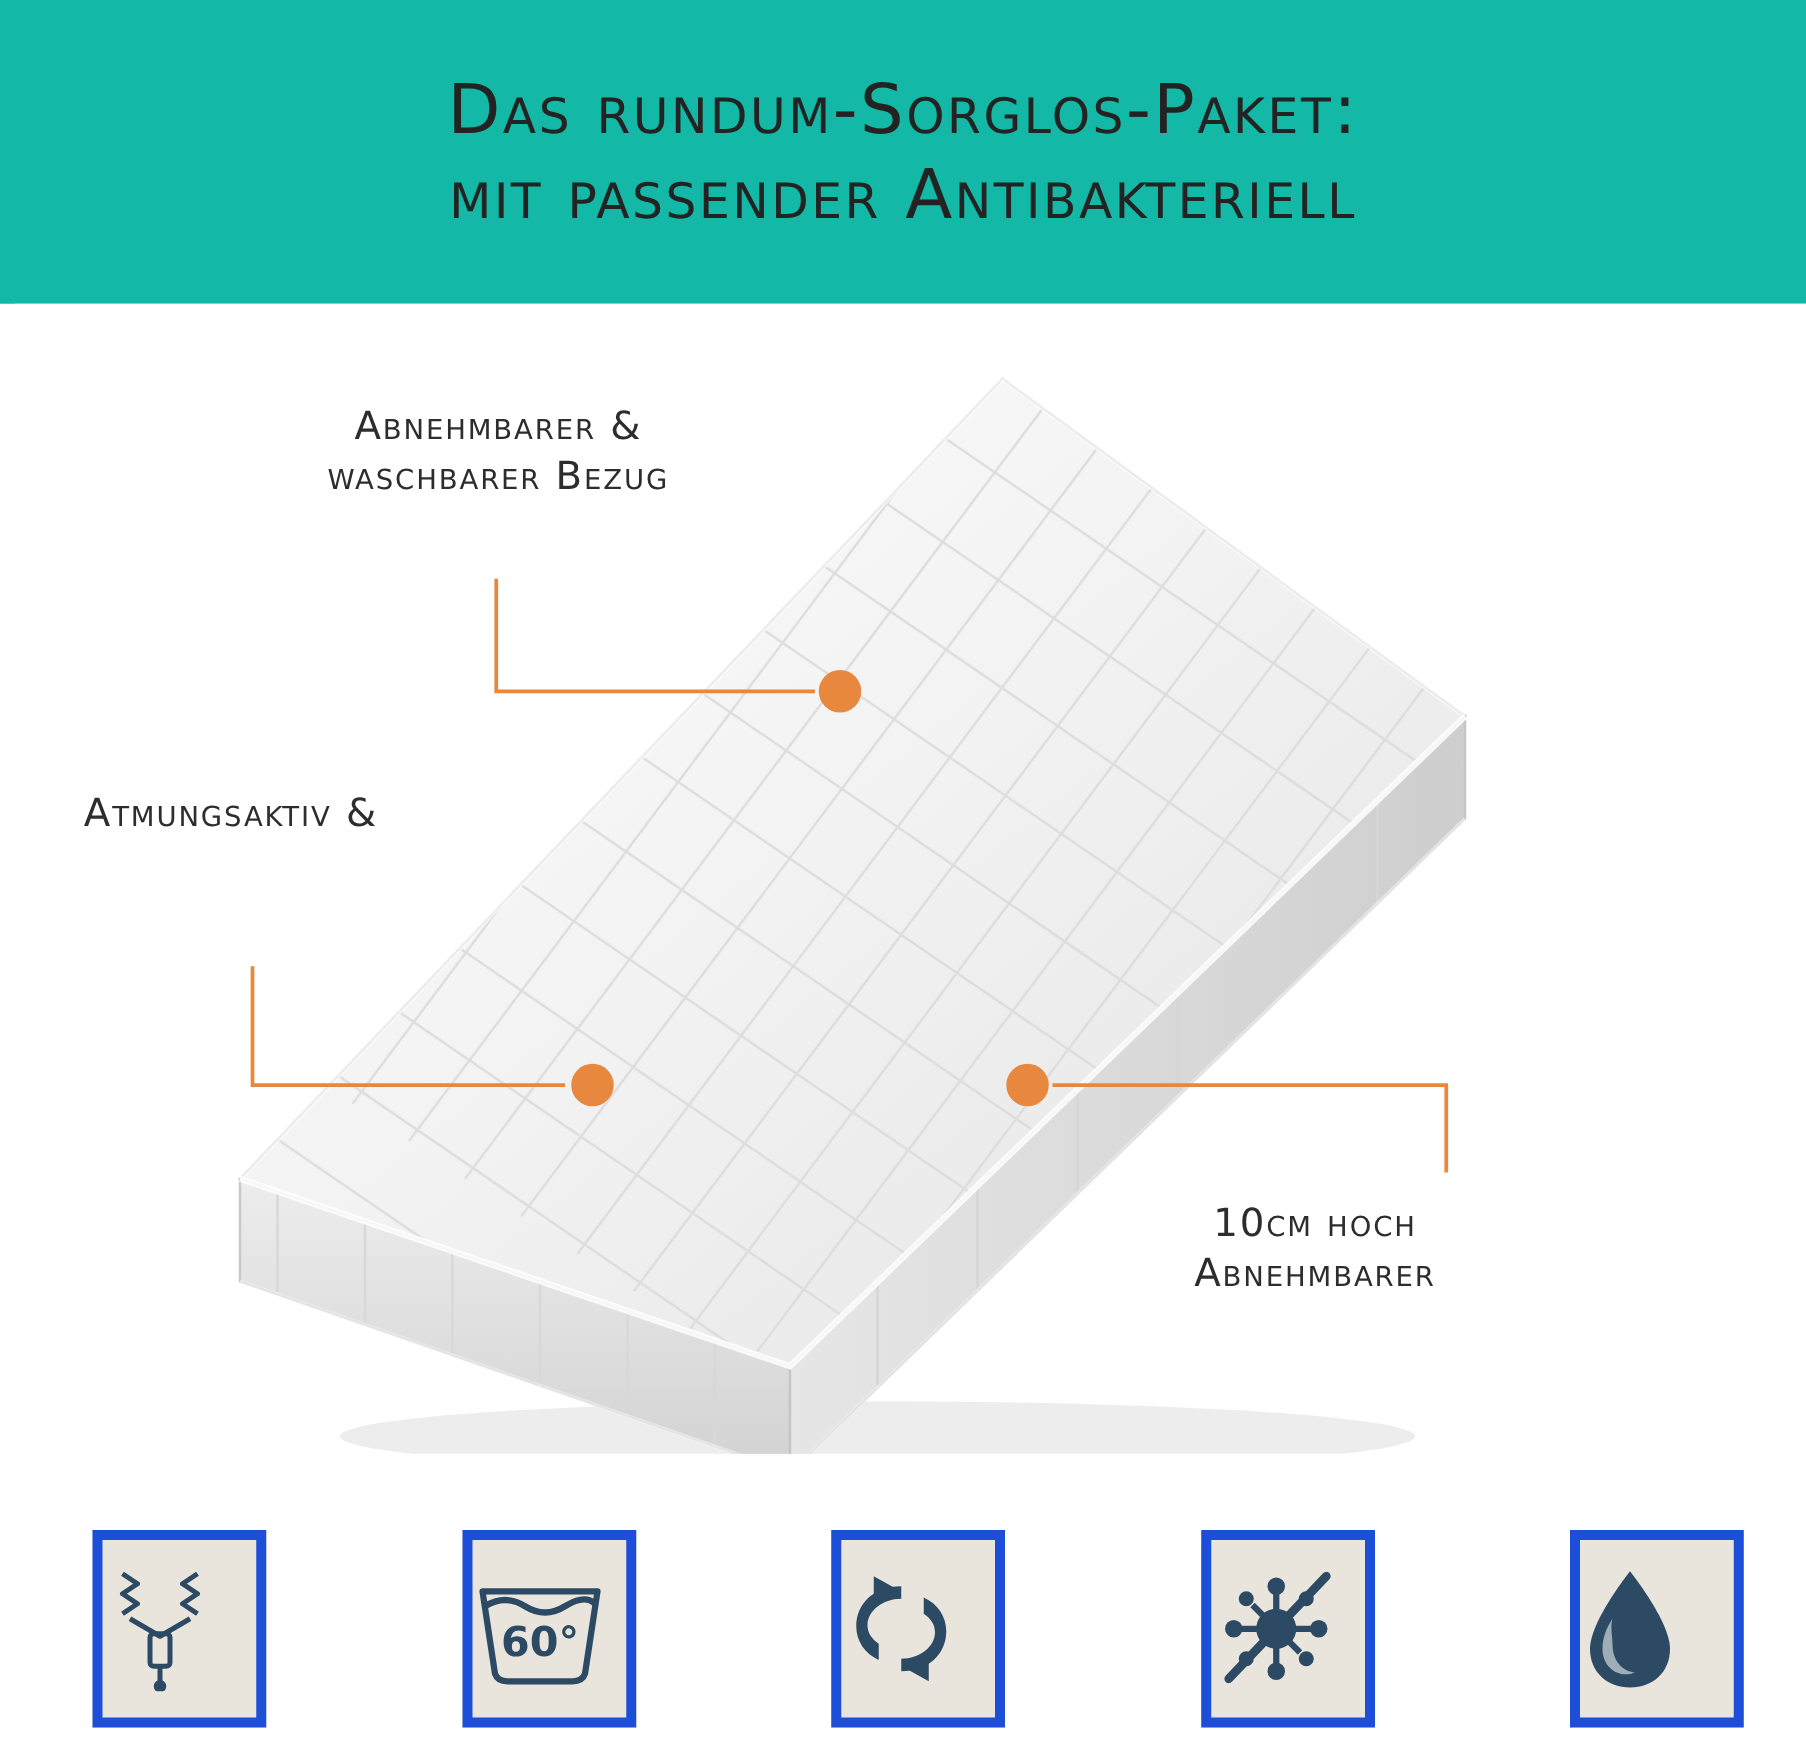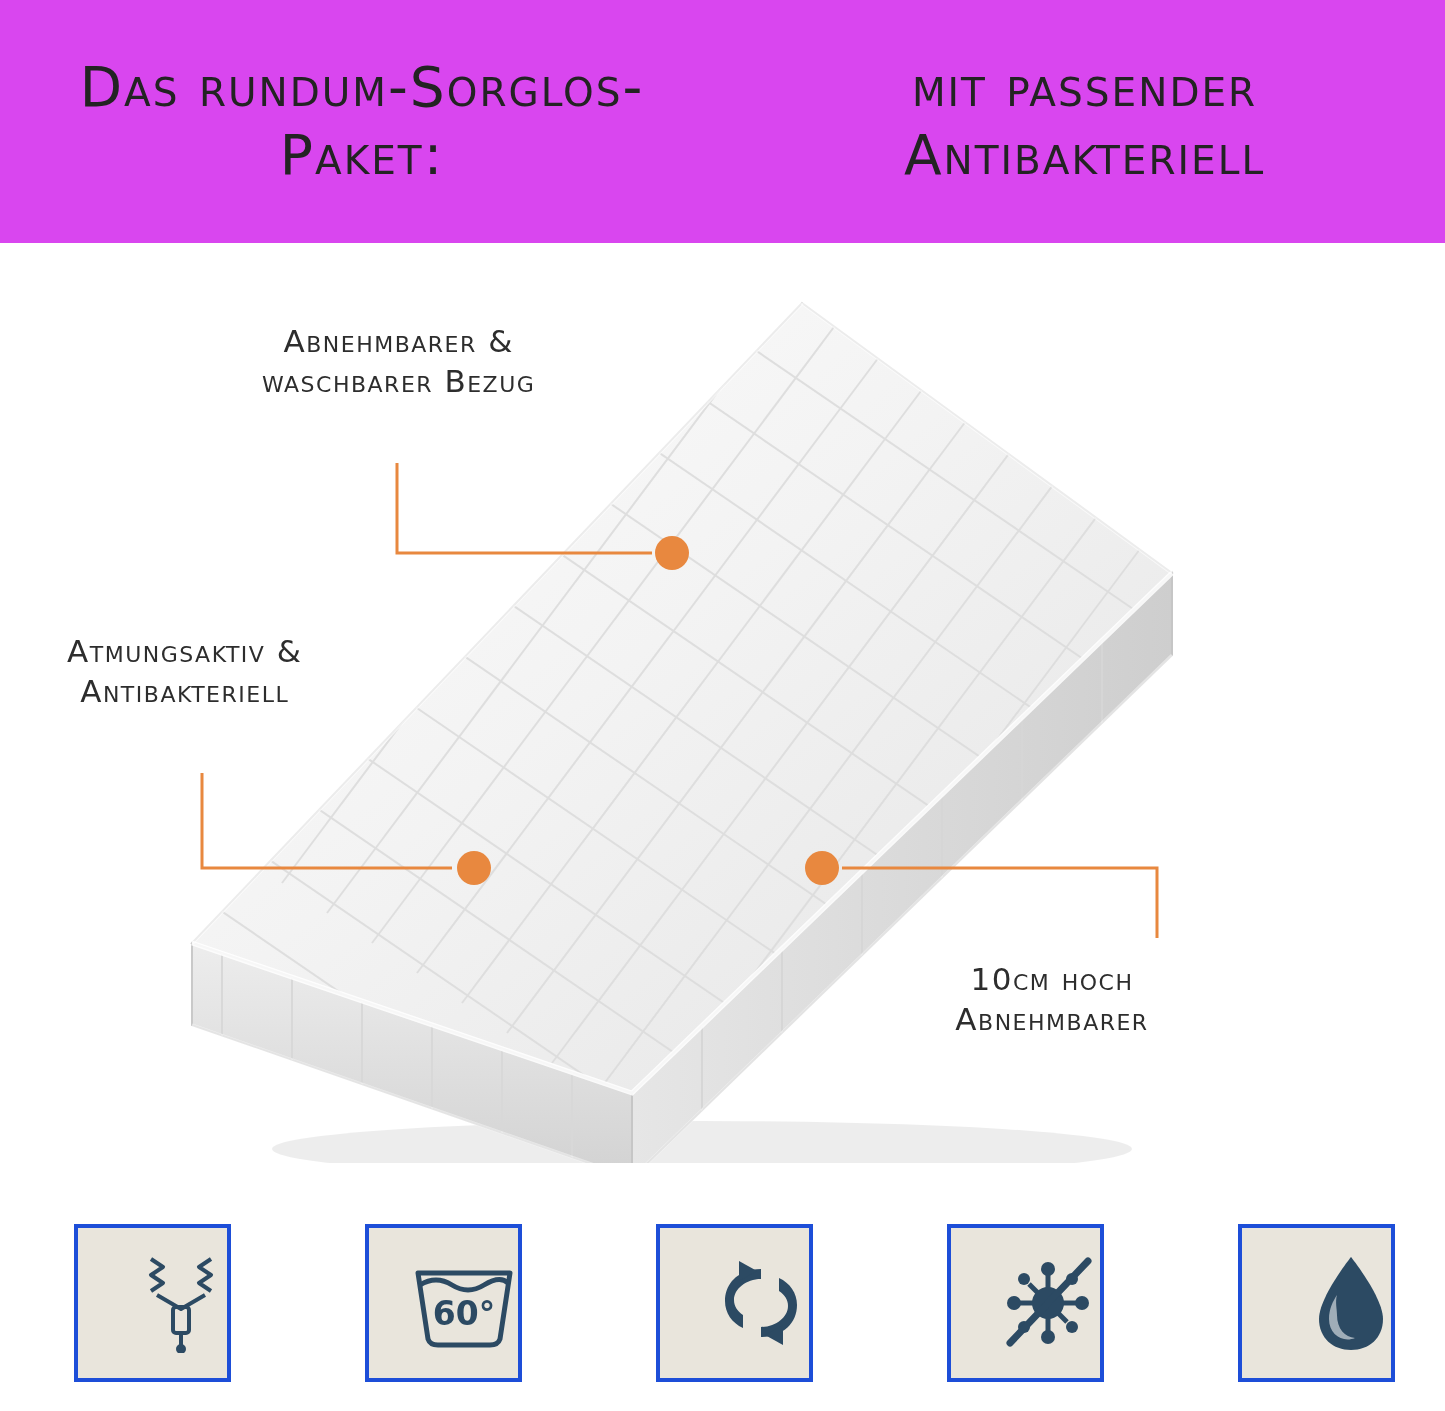--- a/index.html
+++ b/index.html
@@ -16,25 +16,25 @@
     color: #2b2b2b;
   }
 
   
   .header-banner {
     position: absolute;
     left: 0;
     top: 0;
     width: 1445px;
     height: 243px;
-    background: #d946ef;
+    background: #14b8a6;
     display: flex;
     align-items: center;
     justify-content: center;
-    flex-direction: row;
+    flex-direction: column;
   }
   .header-line {
     font-family: "DejaVu Sans", sans-serif;
     font-size: 55px;
     letter-spacing: 2px;
     color: #232323;
     text-align: center;
     line-height: 1.22;
     font-weight: 400;
     font-variant: small-caps;
@@ -91,27 +91,27 @@
     bottom: 18px;
     width: 1445px;
     height: 180px;
     display: flex;
     align-items: center;
     justify-content: space-between;
     padding: 0 62px;
     box-sizing: border-box;
   }
   .icon-tile {
-    width: 157px;
+    width: 139px;
     height: 158px;
     background: #e9e5dc;
-    border: 4px solid #1d4ed8;
+    border: 8px solid #1d4ed8;
     display: flex;
     align-items: center;
-    justify-content: flex-end;
+    justify-content: flex-start;
     box-sizing: border-box;
   }
   .icon-tile svg { display: block; }
 </style>
 </head>
 <body>
 
 <div class="header-banner">
   <div class="header-line">Das rundum-Sorglos-Paket:</div>
   <div class="header-line">mit passender Antibakteriell</div>
@@ -219,21 +219,20 @@
     <circle cx="810" cy="625" r="17" fill="#e8883f"></circle>
   </svg>
 
   <div class="callout" id="callout-cover">
     <div>Abnehmbarer &amp;</div>
     <div>waschbarer Bezug</div>
   </div>
 
   <div class="callout" id="callout-breath">
     <div>Atmungsaktiv &amp;</div>
-    <div>Antibakteriell</div>
   </div>
 
   <div class="callout" id="callout-foam">
     <div>10cm hoch</div>
     <div>Abnehmbarer</div>
   </div>
 
   <div class="icon-row">
 
     <div class="icon-tile">

